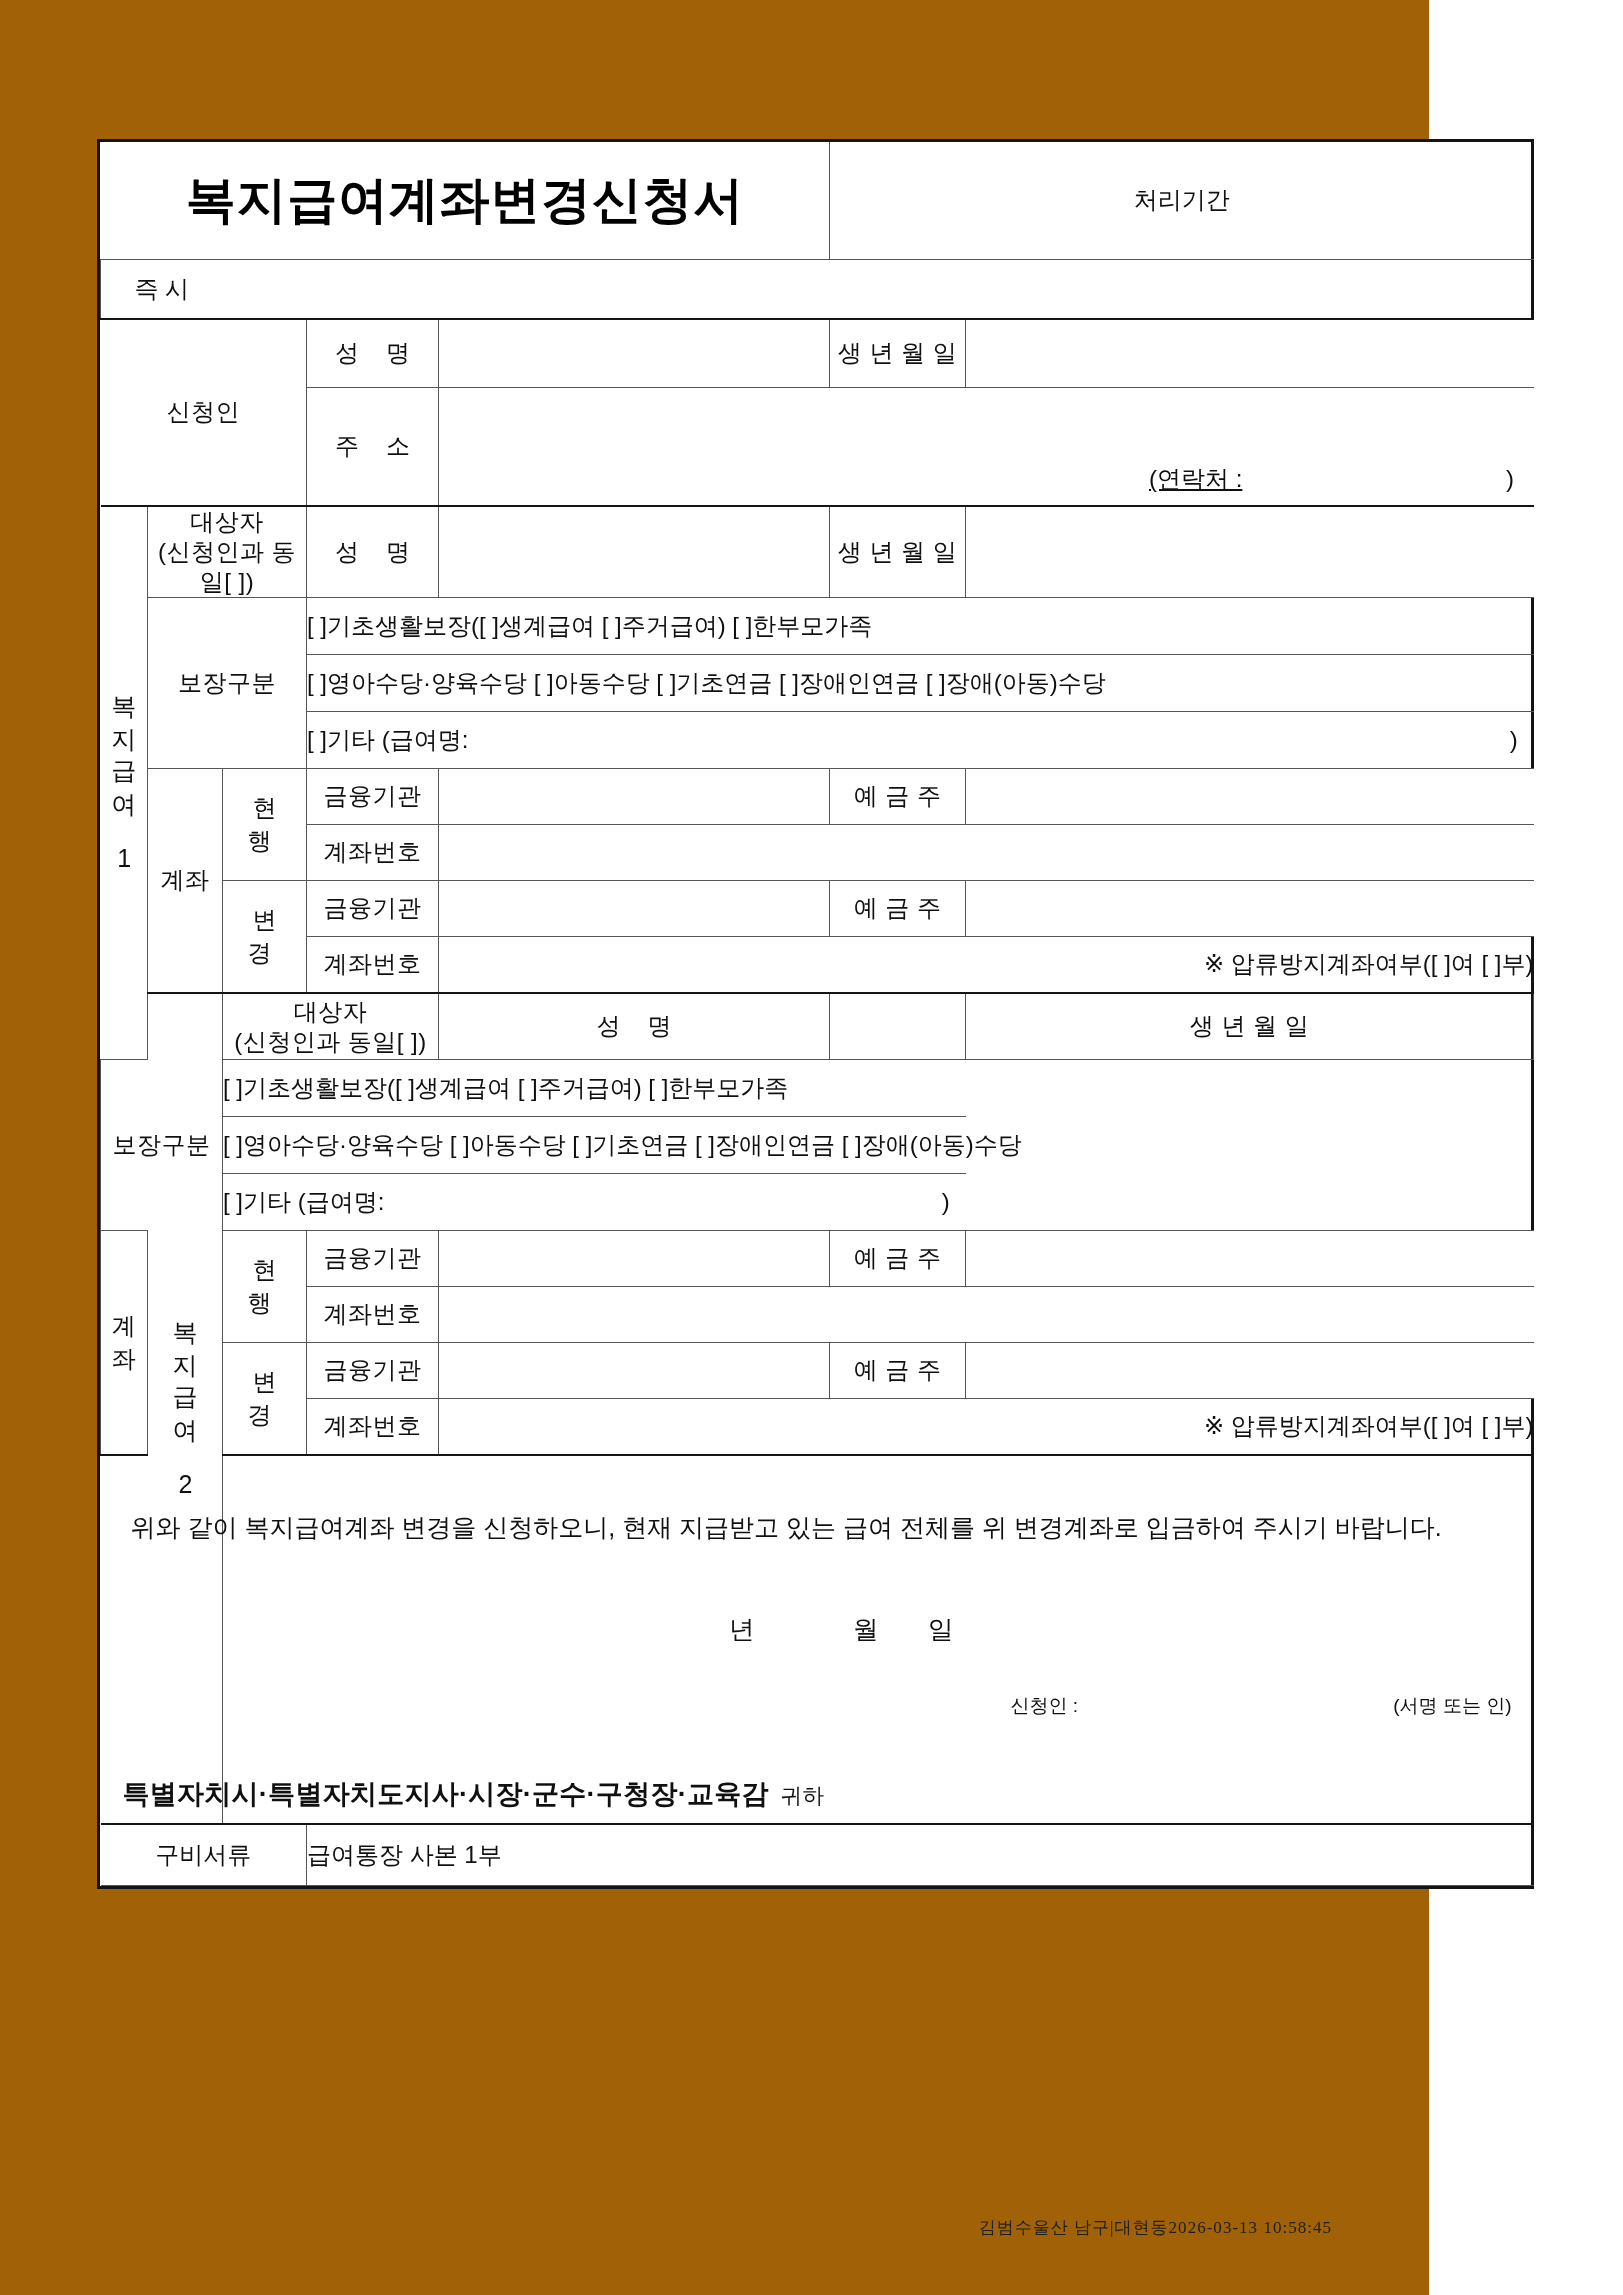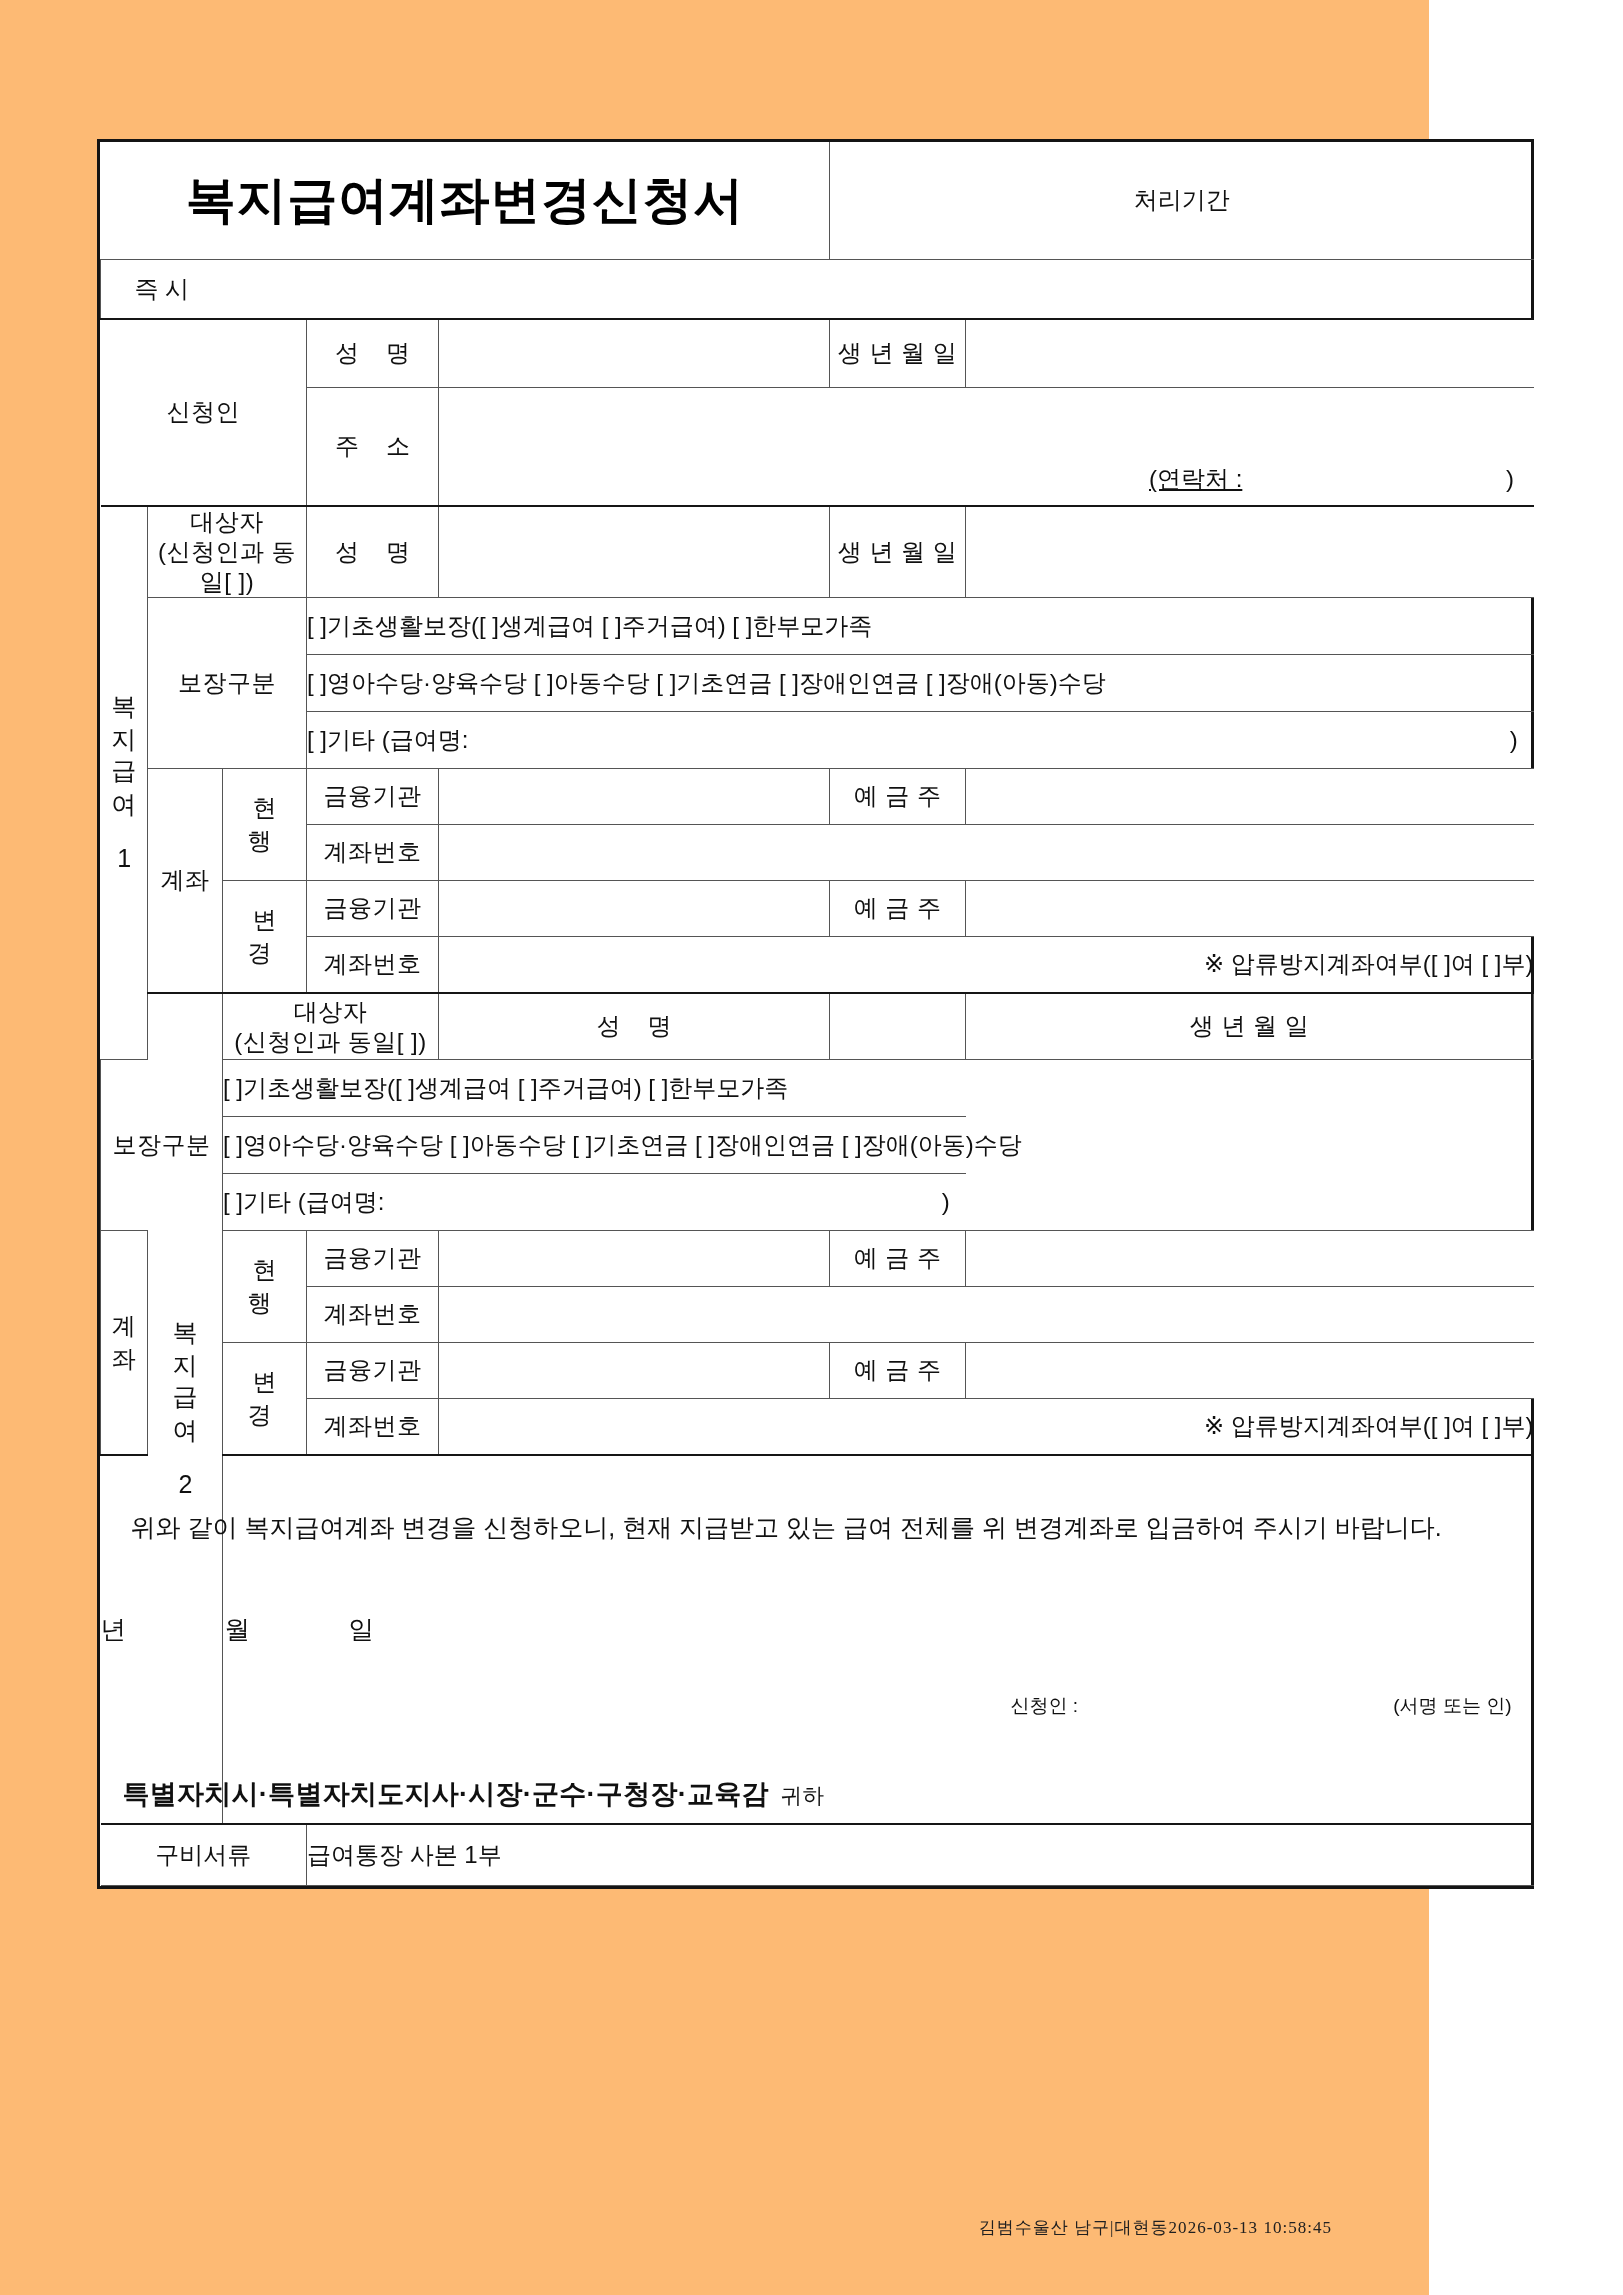--- a/index.html
+++ b/index.html
@@ -15,21 +15,21 @@
     color: #111111;
     position: relative;
     overflow: hidden;
   }
 
   .page {
     position: absolute;
     left: 0; top: 0;
     width: 1429px;
     height: 2295px;
-    background: #fdba74;
+    background: #a16207;
   }
 
   
   .form-frame {
     position: absolute;
     left: 97px;
     top: 139px;
     width: 1437px;
     border: 3.3px solid #141414;
     box-sizing: border-box;
@@ -137,21 +137,21 @@
     vertical-align: top;
     padding: 0;
   }
   .stmt-body {
     padding: 42px 30px 0 30px;
     font-size: 25px;
     line-height: 1.5;
   }
   .ymd {
     margin-top: 65px;
-    text-align: left;
+    text-align: center;
     font-size: 25.5px;
     letter-spacing: 0.02em;
   }
   .ymd span { display: inline-block; }
   .ymd .g1 { width: 124px; }
   .ymd .g2 { width: 124px; }
   .signer {
     margin-top: 47px;
     font-size: 19px;
     padding-left: 910px;

